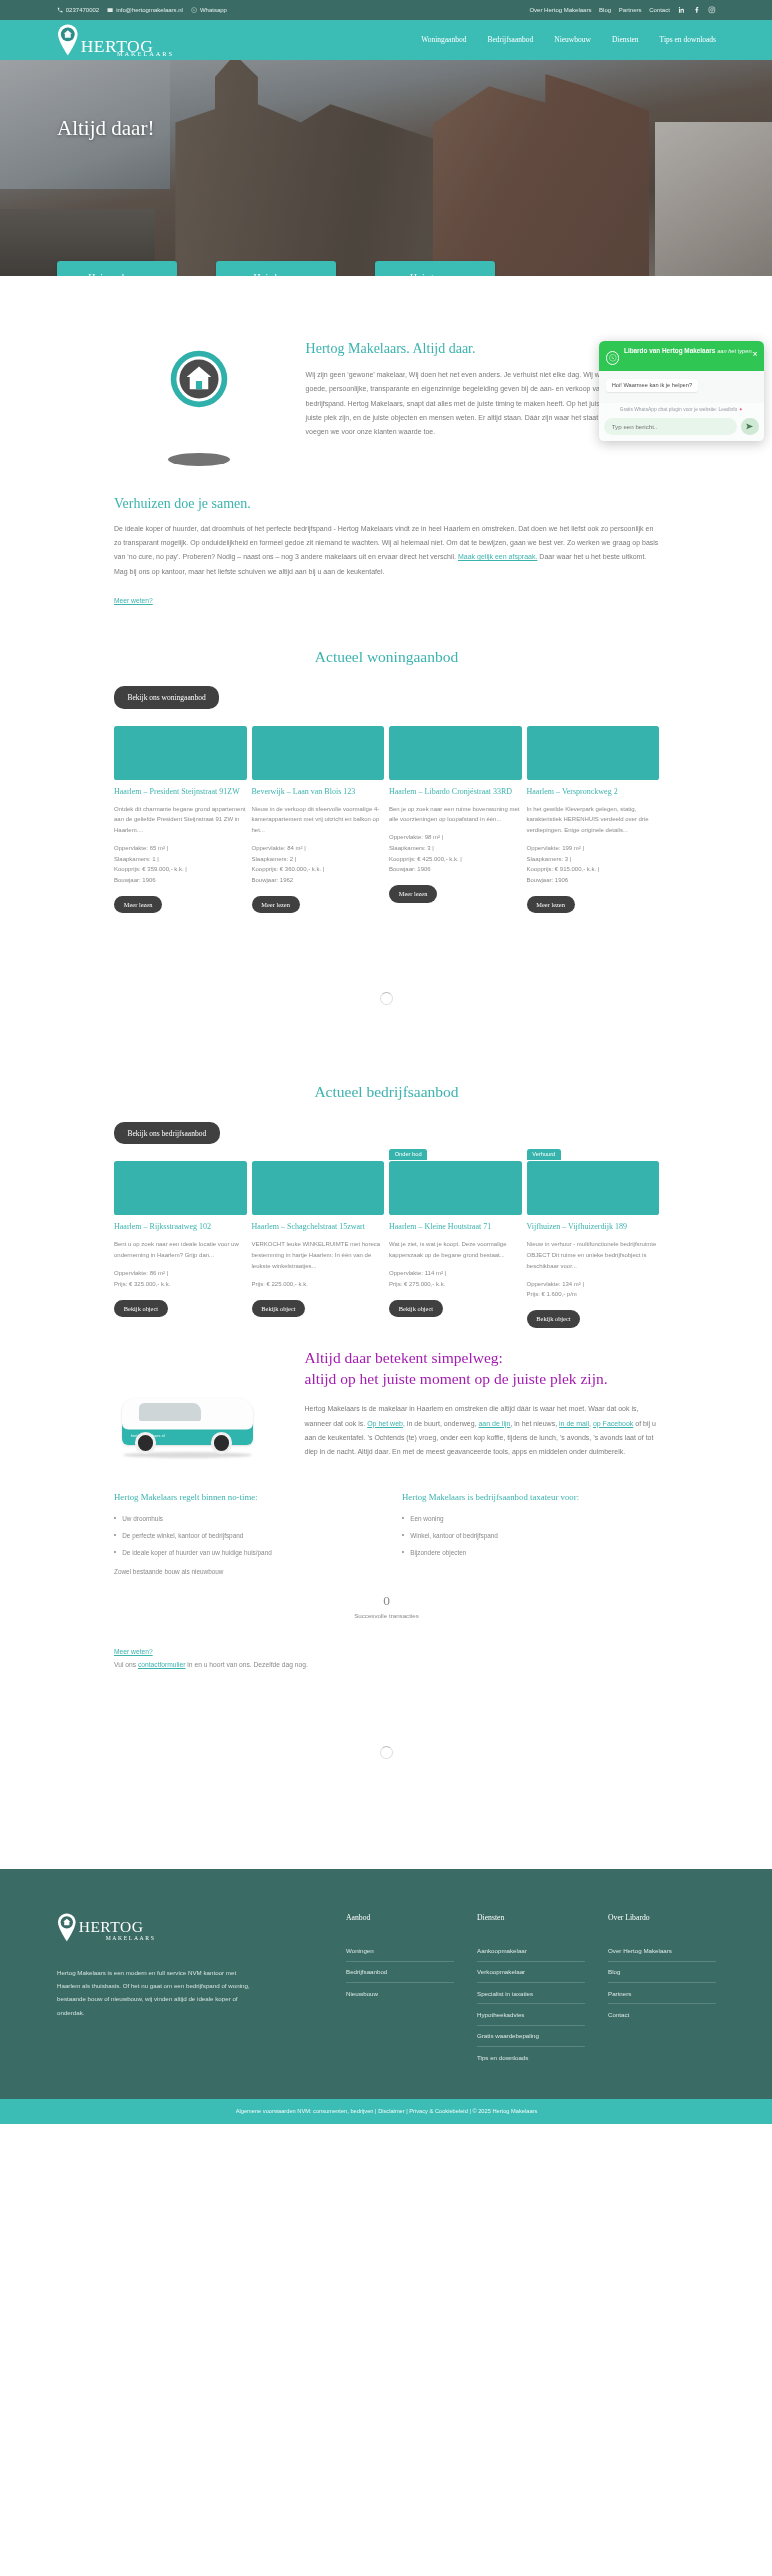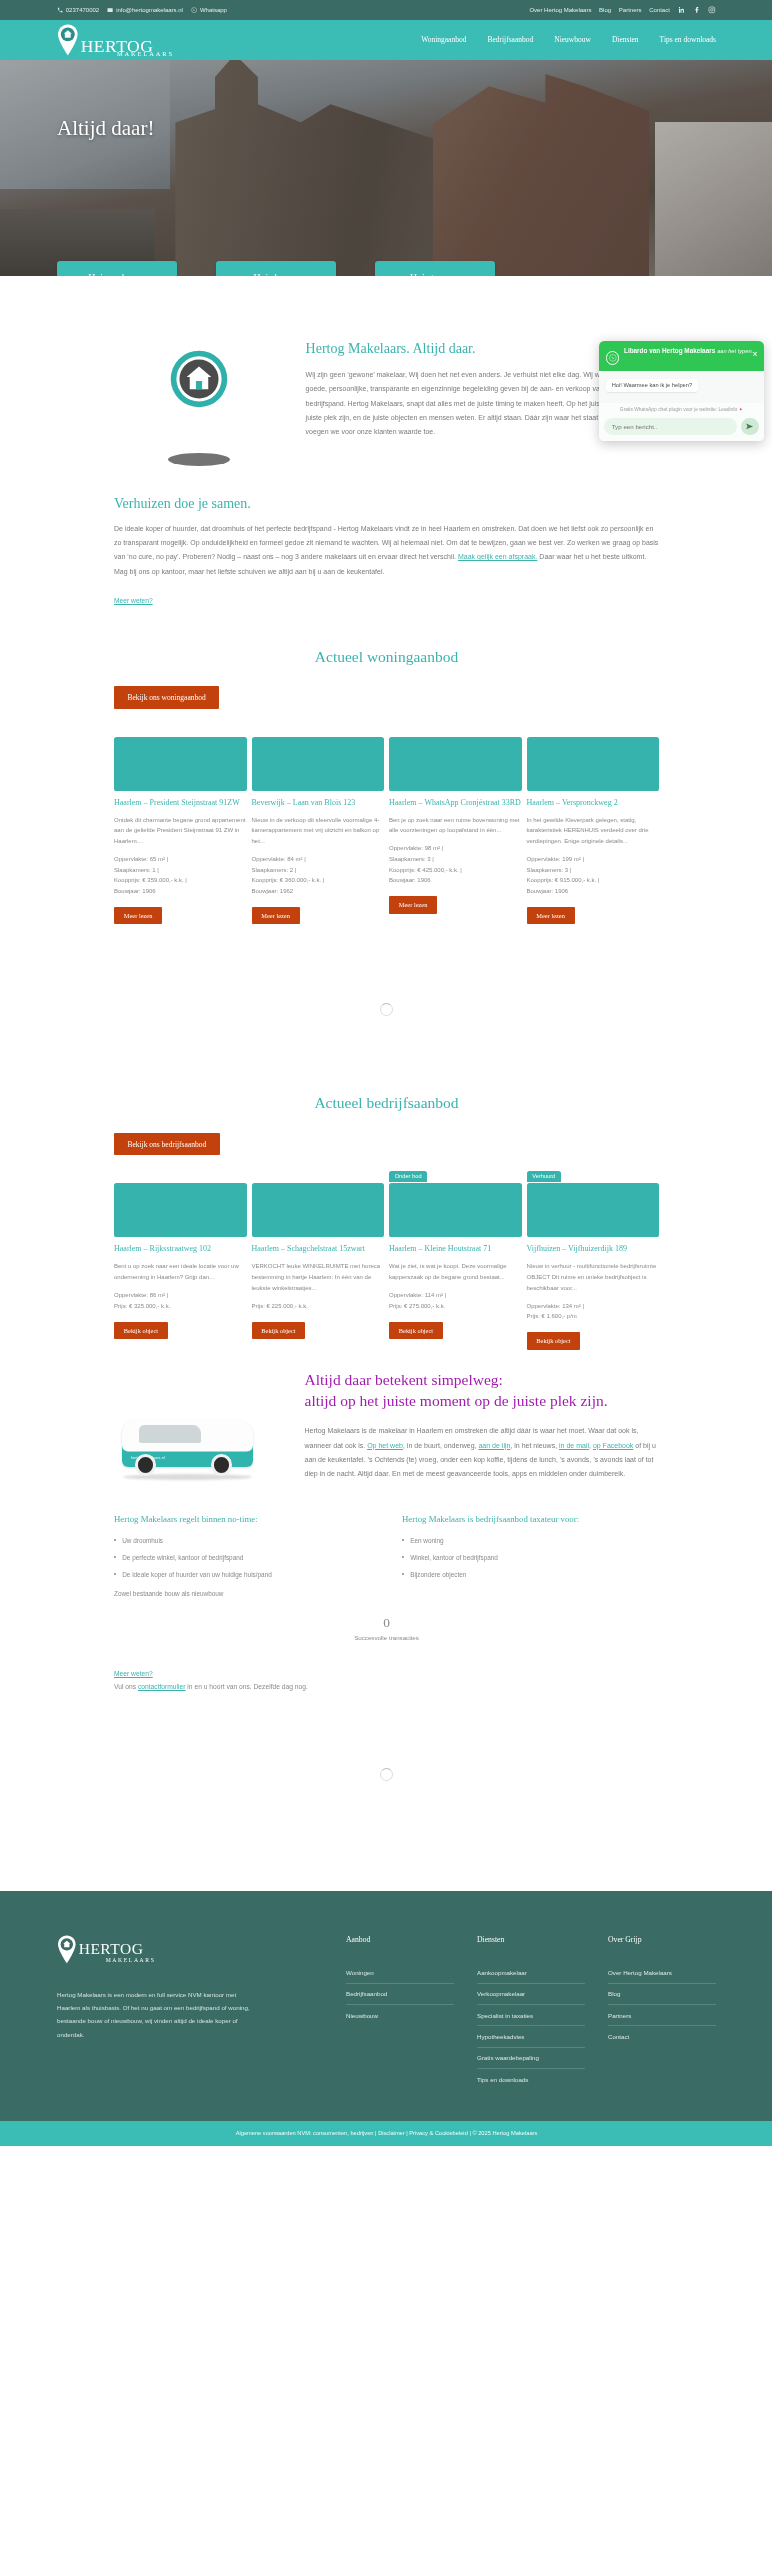--- a/index.html
+++ b/index.html
@@ -158,25 +158,25 @@
     display:inline-block;
   }
 
   
   .listings { padding-top:44px; }
   h2.center {
     text-align:center; font-family:"Liberation Serif", serif; color:#3bb3ae;
     font-size:15.5px; font-weight:400; margin-bottom:20.6px;
   }
   .btn-pill {
-    display:inline-block; background:#c2410c; color:#fff; border-radius:1px;
+    display:inline-block; background:#404040; color:#fff; border-radius:10px;
     padding:6.7px 13.4px; font-family:"Liberation Serif", serif; font-size:7.5px;
     cursor:pointer; border:none;
   }
-  .cards { display:flex; gap:5px; margin-top:28px; }
+  .cards { display:flex; gap:5px; margin-top:17px; }
   .card { flex:1; min-width:0; }
   .card-img {
     height:54px; background:#36b3ac; border-radius:2.6px; position:relative;
   }
   .card-badge {
     position:absolute; left:0; top:-12.4px; background:#36b3ac; color:#fff;
     font-size:5.7px; padding:2.6px 5.7px; border-radius:2.6px 2.6px 0 0;
   }
   .card h3 {
     font-family:"Liberation Serif", serif; color:#3bb3ae; font-size:8px;
@@ -466,21 +466,21 @@
         <div>Oppervlakte: 84 m² |</div>
         <div>Slaapkamers: 2 |</div>
         <div>Koopprijs: € 360.000,- k.k. |</div>
         <div>Bouwjaar: 1962</div>
       </div>
       <button class="btn-pill">Meer lezen</button>
     </div>
 
     <div class="card">
       <div class="card-img"></div>
-      <h3>Haarlem – WhatsApp Cronjéstraat 33RD</h3>
+      <h3>Haarlem – Libardo Cronjéstraat 33RD</h3>
       <div class="desc">Ben je op zoek naar een ruime bovenwoning met alle voorzieningen op loopafstand in één...</div>
       <div class="specs">
         <div>Oppervlakte: 98 m² |</div>
         <div>Slaapkamers: 3 |</div>
         <div>Koopprijs: € 425.000,- k.k. |</div>
         <div>Bouwjaar: 1906</div>
       </div>
       <button class="btn-pill">Meer lezen</button>
     </div>
 
@@ -646,21 +646,21 @@
       <div class="f-col">
         <h4>Diensten</h4>
         <a>Aankoopmakelaar</a>
         <a>Verkoopmakelaar</a>
         <a>Specialist in taxaties</a>
         <a>Hypotheekadvies</a>
         <a>Gratis waardebepaling</a>
         <a>Tips en downloads</a>
       </div>
       <div class="f-col">
-        <h4>Over Grijp</h4>
+        <h4>Over Libardo</h4>
         <a>Over Hertog Makelaars</a>
         <a>Blog</a>
         <a>Partners</a>
         <a>Contact</a>
       </div>
     </div>
   </div>
 </div>
 
 <div class="copybar">

